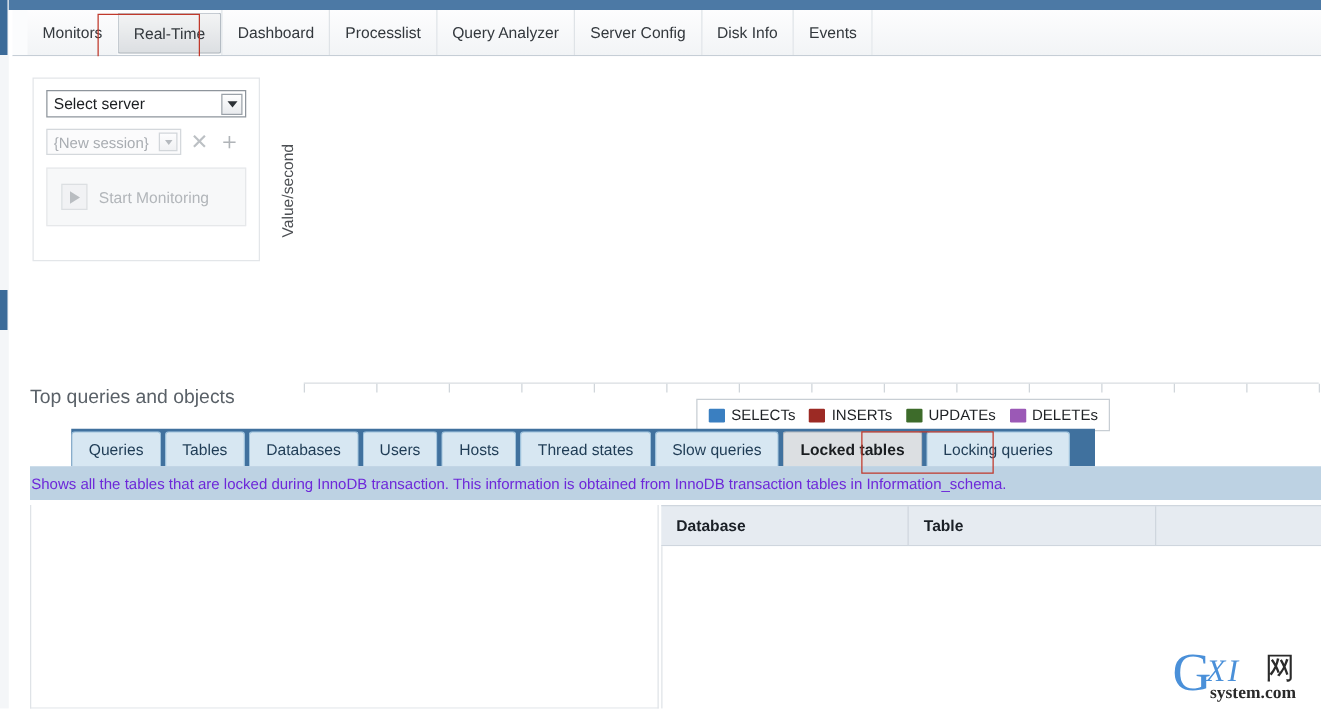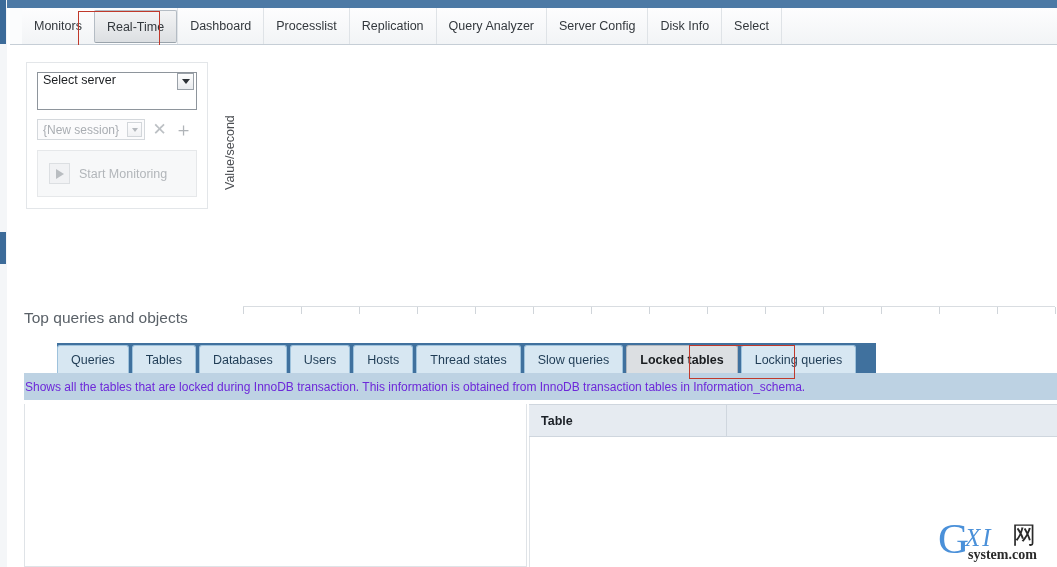--- a/index.html
+++ b/index.html
@@ -100,21 +100,22 @@
     position: absolute;
     left: 16px; top: 17px;
     width: 182px; height: 147px;
     background: #ffffff;
     border: 1px solid #e3e6e9;
     box-sizing: border-box;
   }
   .sp-inner { padding: 9px 10px; }
   .combo {
     display: flex;
-    height: 38px;
+    align-items: center;
+    height: 22px;
     border: 1px solid #8e959c;
     background: #ffffff;
     box-sizing: border-box;
   }
   .combo-text {
     flex: 1 1 auto;
     padding-left: 5px;
     font-size: 12.5px;
     color: #1c1f22;
     white-space: nowrap;
@@ -429,25 +430,24 @@
   </div>
 
   <div class="topbar"></div>
 
   <div class="top-tabs">
     <div class="top-tabs-inner" id="top-tabs-inner">
         <div class="ttab">Monitors</div>
         <div class="ttab active">Real-Time</div>
         <div class="ttab">Dashboard</div>
         <div class="ttab">Processlist</div>
-        <div class="ttab">Replication</div>
         <div class="ttab">Query Analyzer</div>
         <div class="ttab">Server Config</div>
         <div class="ttab">Disk Info</div>
-        <div class="ttab">Select</div>
+        <div class="ttab">Events</div>
         <div class="ttab-tail"></div>
       </div>
   </div>
   <div class="hl-box" id="hl-realtime"></div>
 
   <div class="content">
 
     <div class="server-panel">
       <div class="sp-inner">
         <div class="combo">
@@ -499,20 +499,38 @@
           <div class="tick" style="left: 434px;"></div>
           <div class="tick" style="left: 492px;"></div>
           <div class="tick" style="left: 550px;"></div>
           <div class="tick" style="left: 608px;"></div>
           <div class="tick" style="left: 666px;"></div>
           <div class="tick" style="left: 724px;"></div>
           <div class="tick" style="left: 782px;"></div>
           <div class="tick" style="left: 840px;"></div>
         </div>
 
+      <div class="legend" id="chart-legend">
+          <div class="legend-item">
+            <span class="legend-swatch" style="background: rgb(58, 127, 193);"></span>
+            <span>SELECTs</span>
+          </div>
+          <div class="legend-item">
+            <span class="legend-swatch" style="background: rgb(156, 42, 36);"></span>
+            <span>INSERTs</span>
+          </div>
+          <div class="legend-item">
+            <span class="legend-swatch" style="background: rgb(61, 107, 42);"></span>
+            <span>UPDATEs</span>
+          </div>
+          <div class="legend-item">
+            <span class="legend-swatch" style="background: rgb(155, 89, 182);"></span>
+            <span>DELETEs</span>
+          </div>
+        </div>
     </div>
 
     <div class="section-title">Top queries and objects</div>
 
     <div class="lower-tabs" id="lower-tabs">
         <div class="ltab">Queries</div>
         <div class="ltab">Tables</div>
         <div class="ltab">Databases</div>
         <div class="ltab">Users</div>
         <div class="ltab">Hosts</div>
@@ -523,20 +541,21 @@
       </div>
 
     <div class="info-banner">
       <span>Shows all the tables that are locked during InnoDB transaction. This information is obtained from InnoDB transaction tables in Information_schema.</span>
     </div>
 
     <div class="bottom-left-panel"></div>
 
     <div class="bottom-right-panel">
       <div class="grid-header" id="grid-header">
+          <div class="grid-col col-database">Database</div>
           <div class="grid-col col-table">Table</div>
           <div class="grid-col col-rest"></div>
         </div>
       <div class="grid-body"></div>
     </div>
     <div class="grid-divider"></div>
 
   </div>
 
   <div class="hl-box" id="hl-lockedtables"></div>

